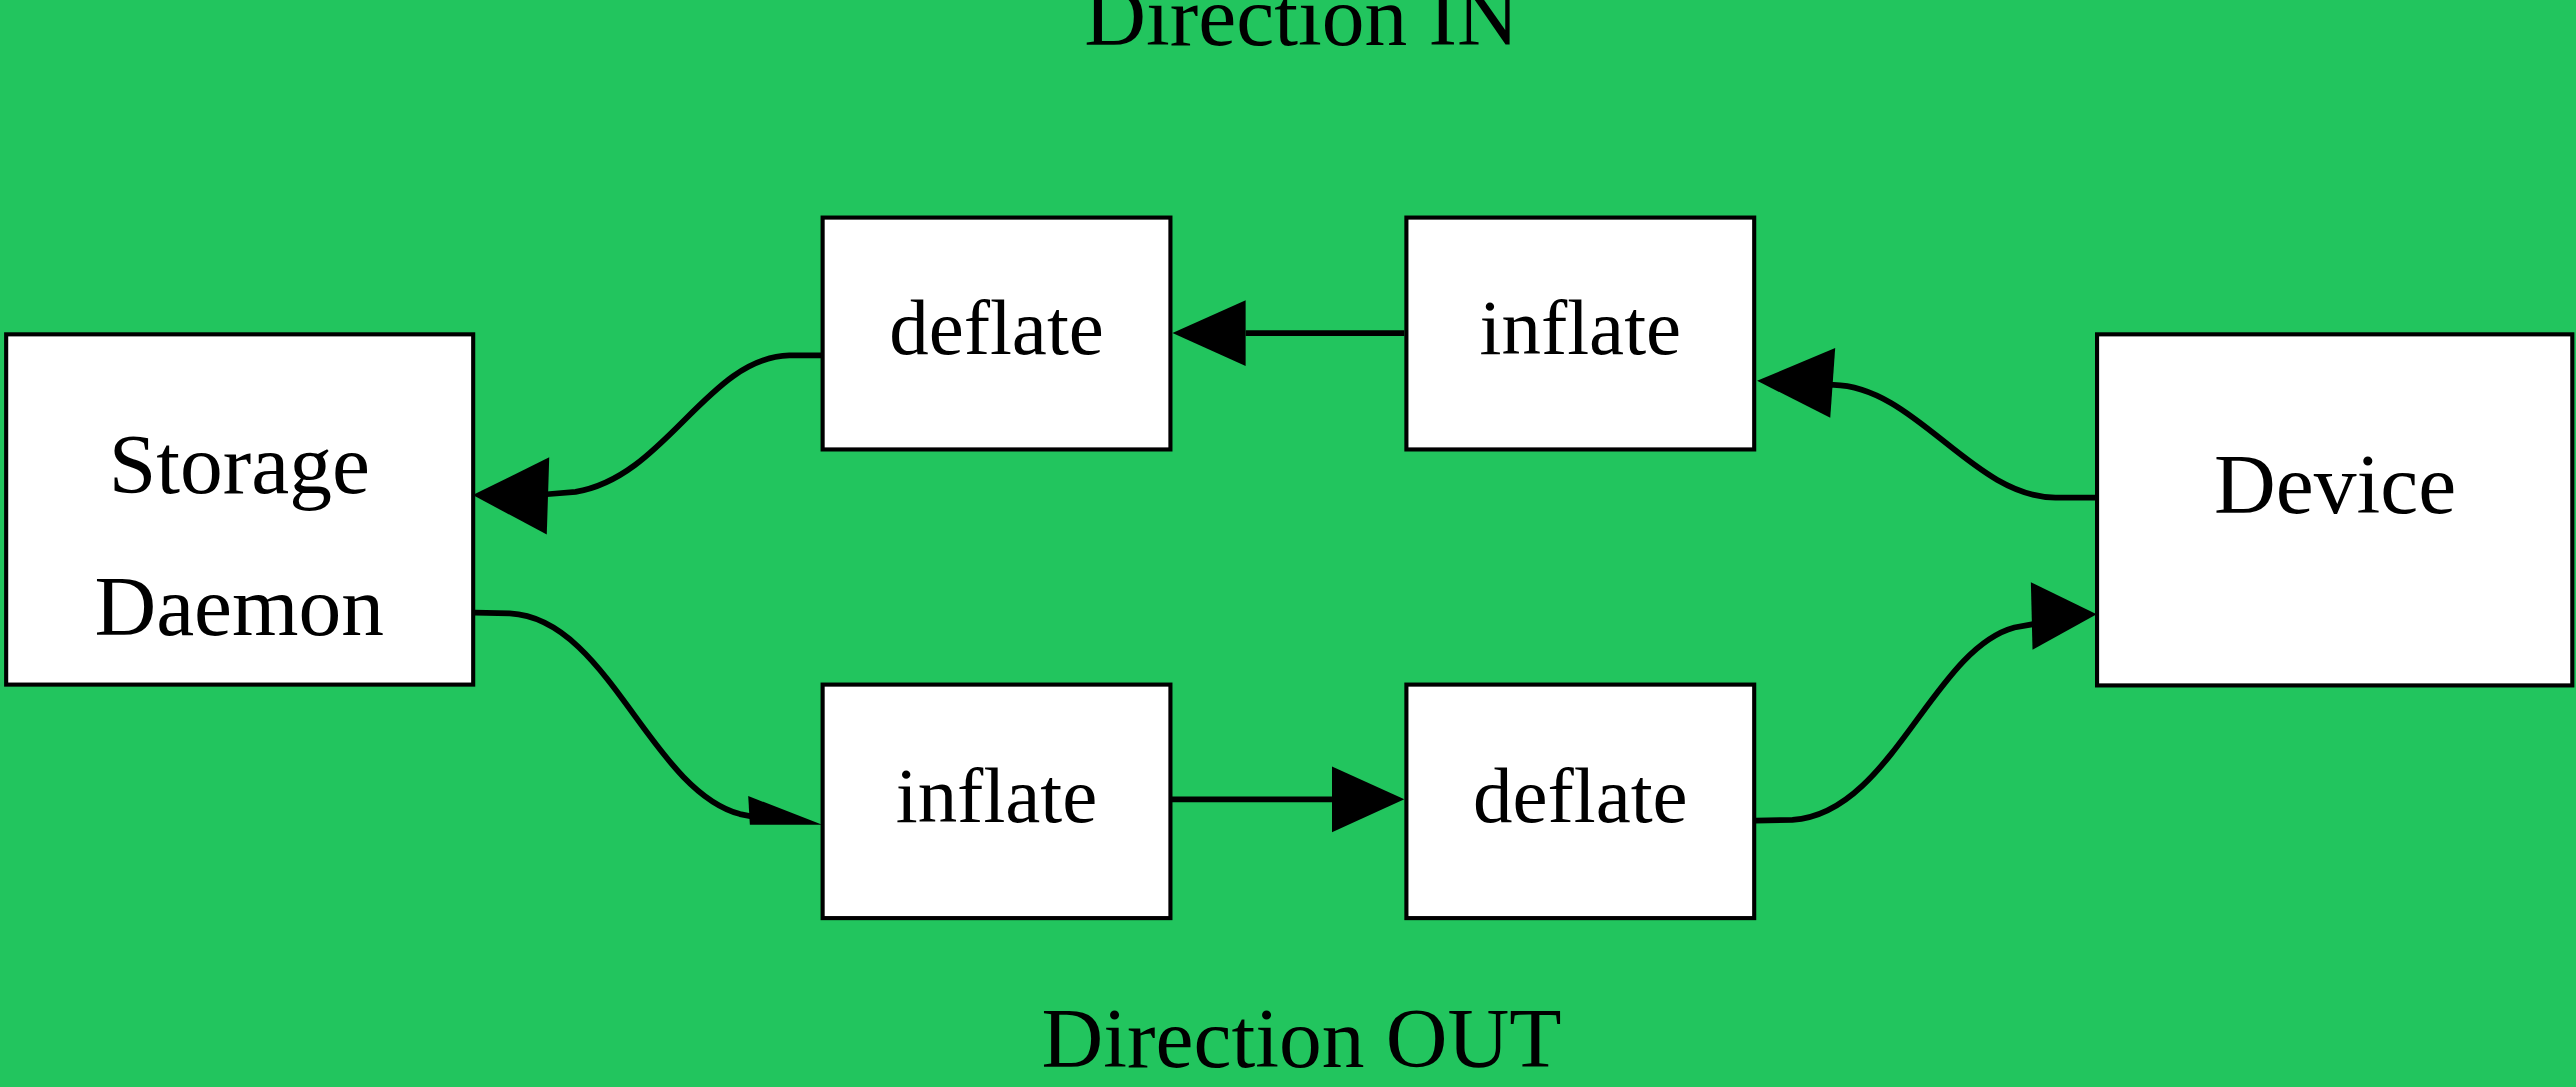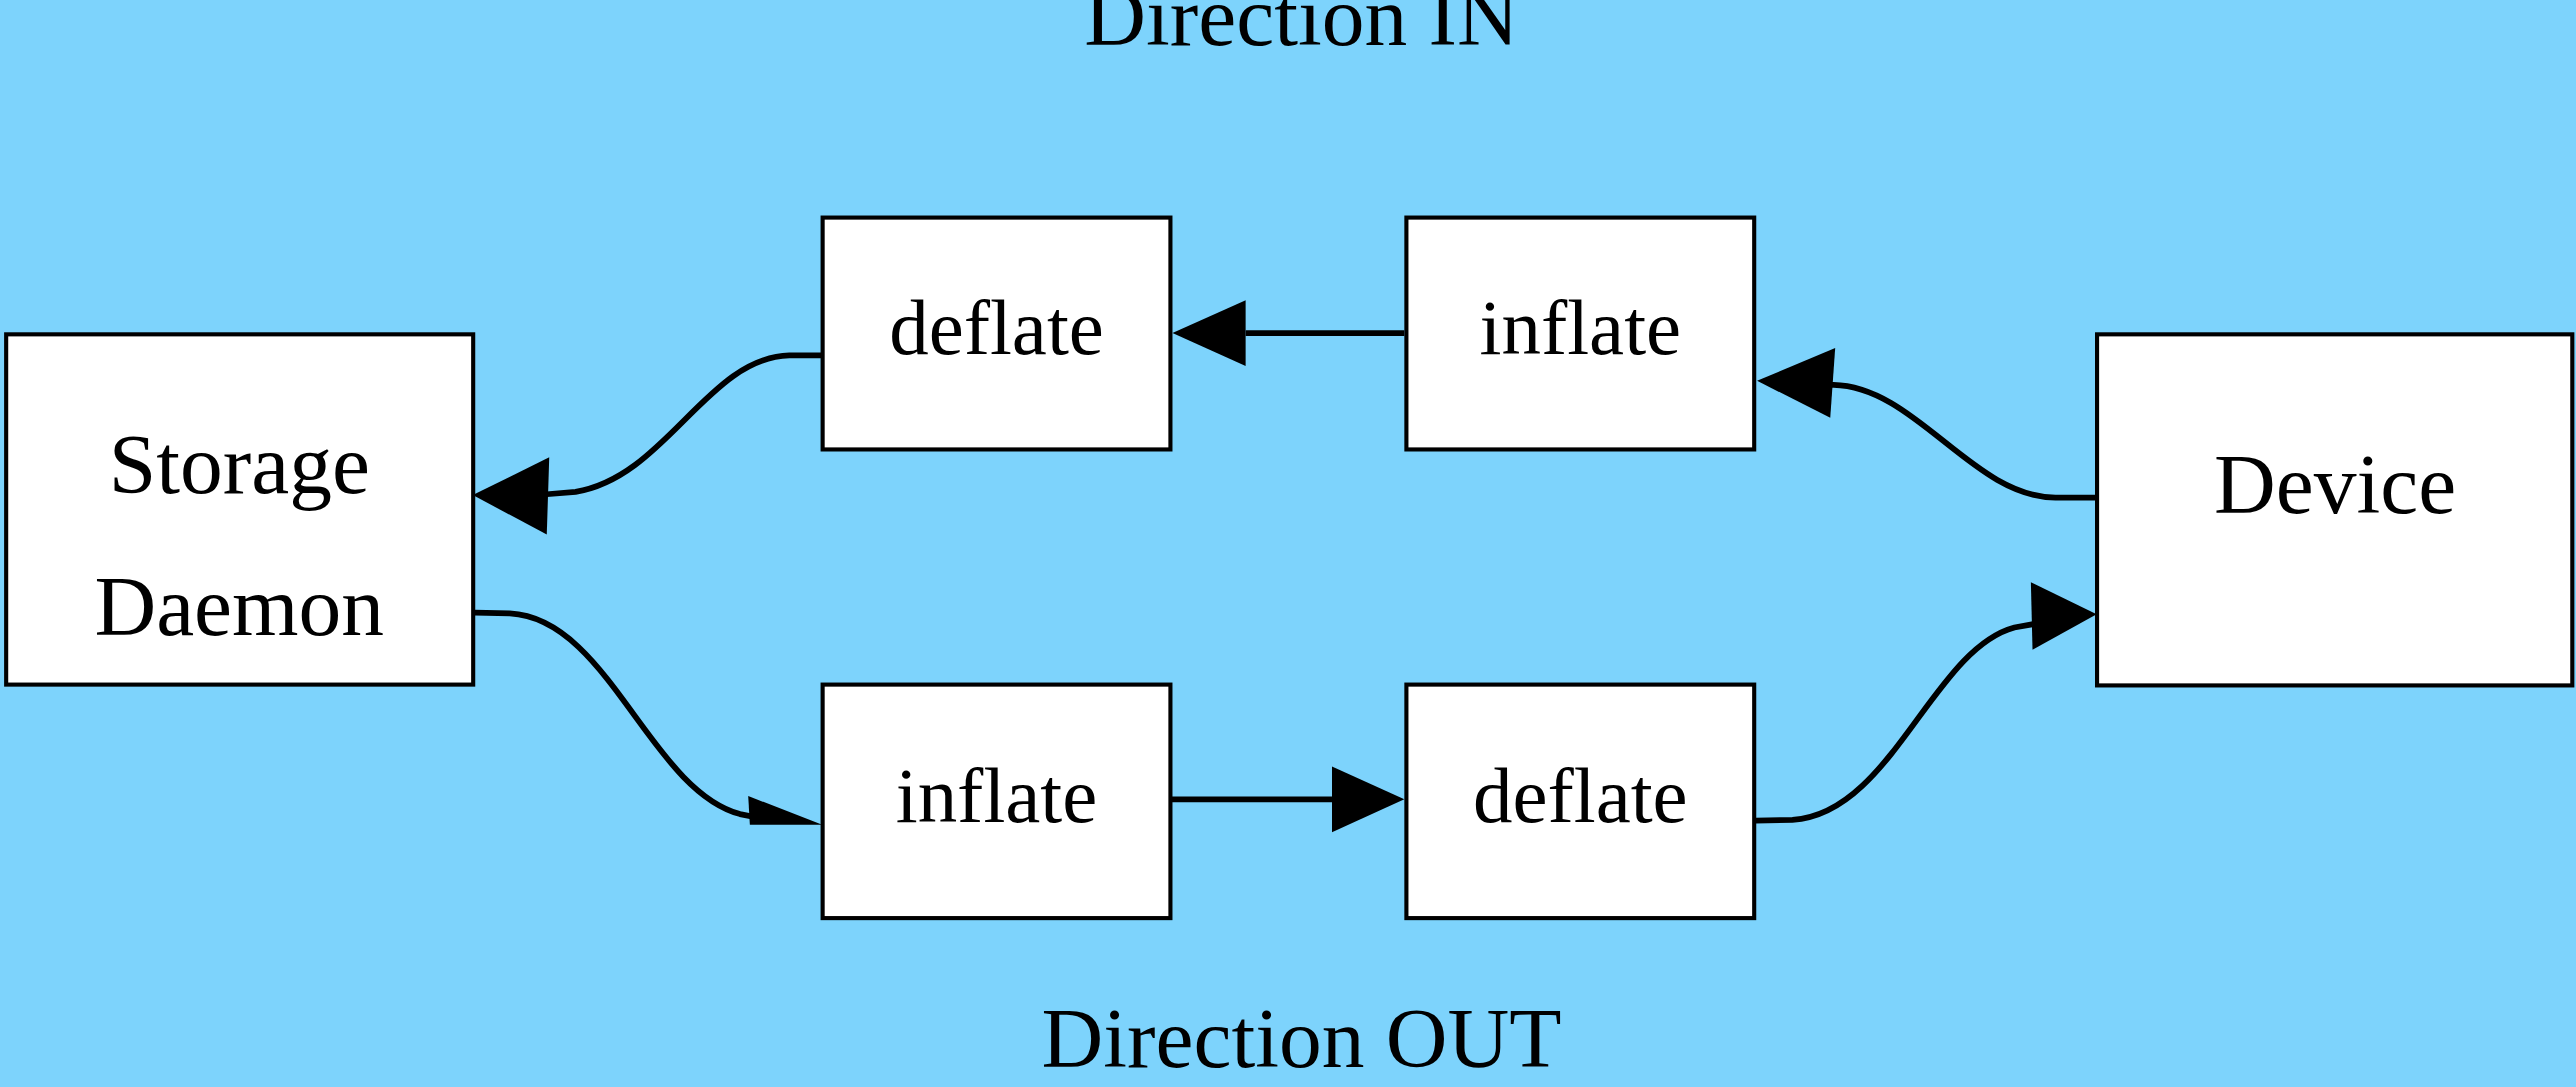--- a/index.html
+++ b/index.html
@@ -7,21 +7,21 @@
     padding: 0;
     background: #ffffff;
   }
   body {
     font-family: "Liberation Serif", "DejaVu Serif", serif;
   }
   #canvas {
     position: relative;
     width: 2576px;
     height: 1088px;
-    background: #7dd3fc;
+    background: #22c55e;
     overflow: hidden;
   }
   #diagram-svg {
     position: absolute;
     top: 0;
     left: 0;
     width: 2576px;
     height: 1088px;
   }
   .node-box {

